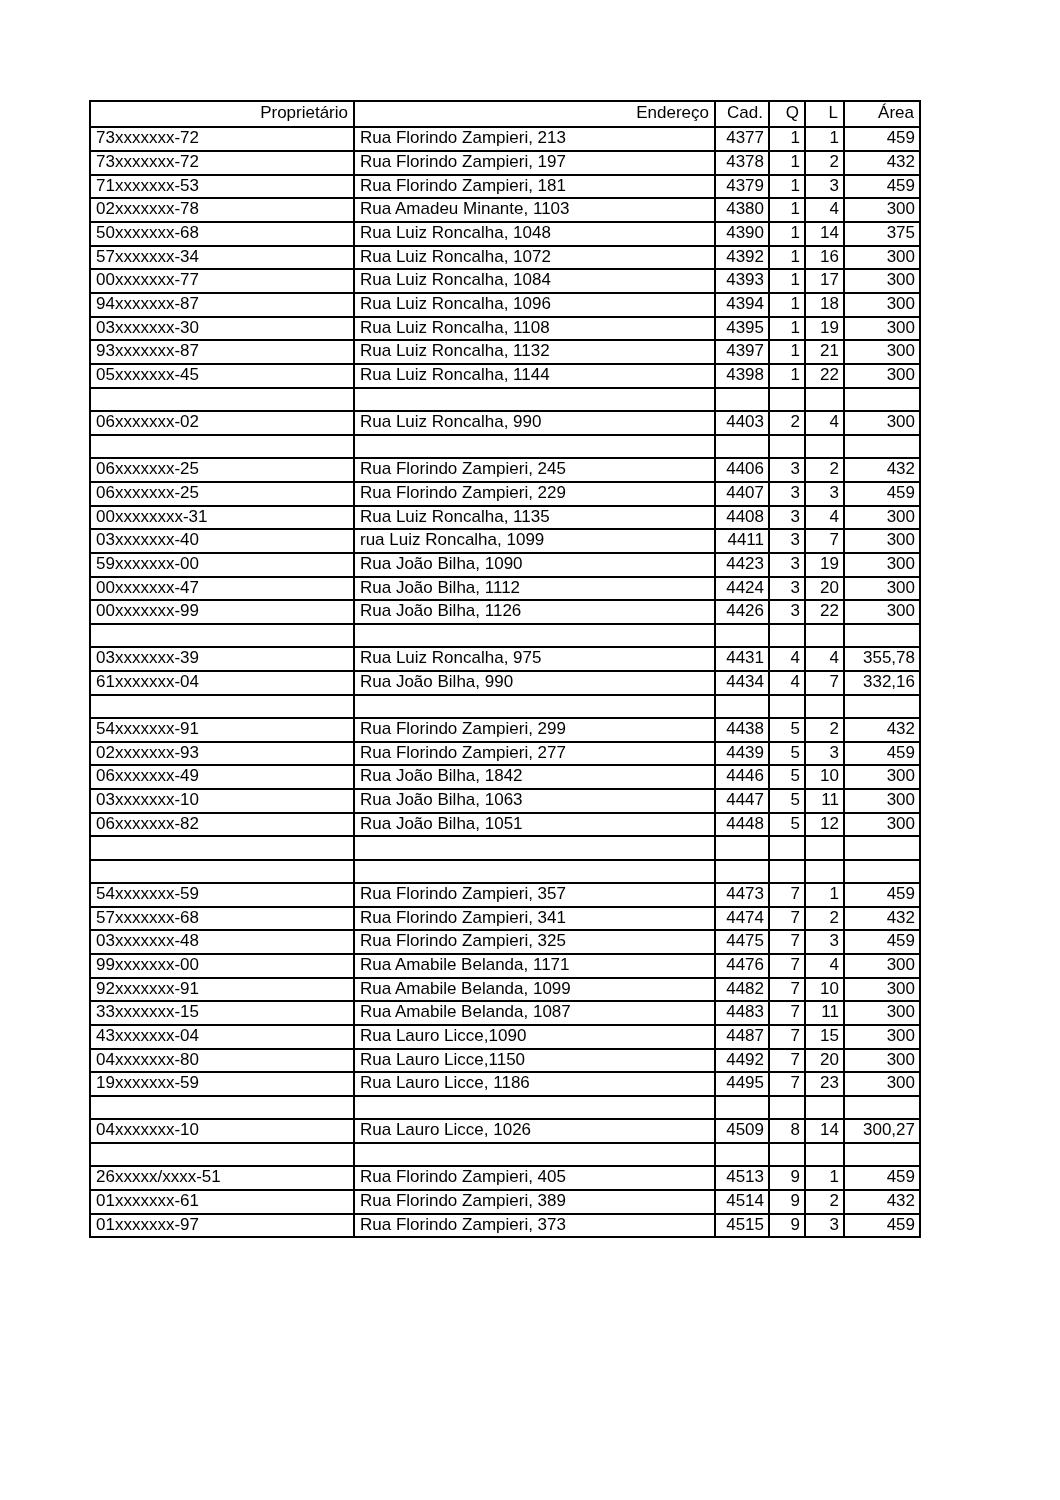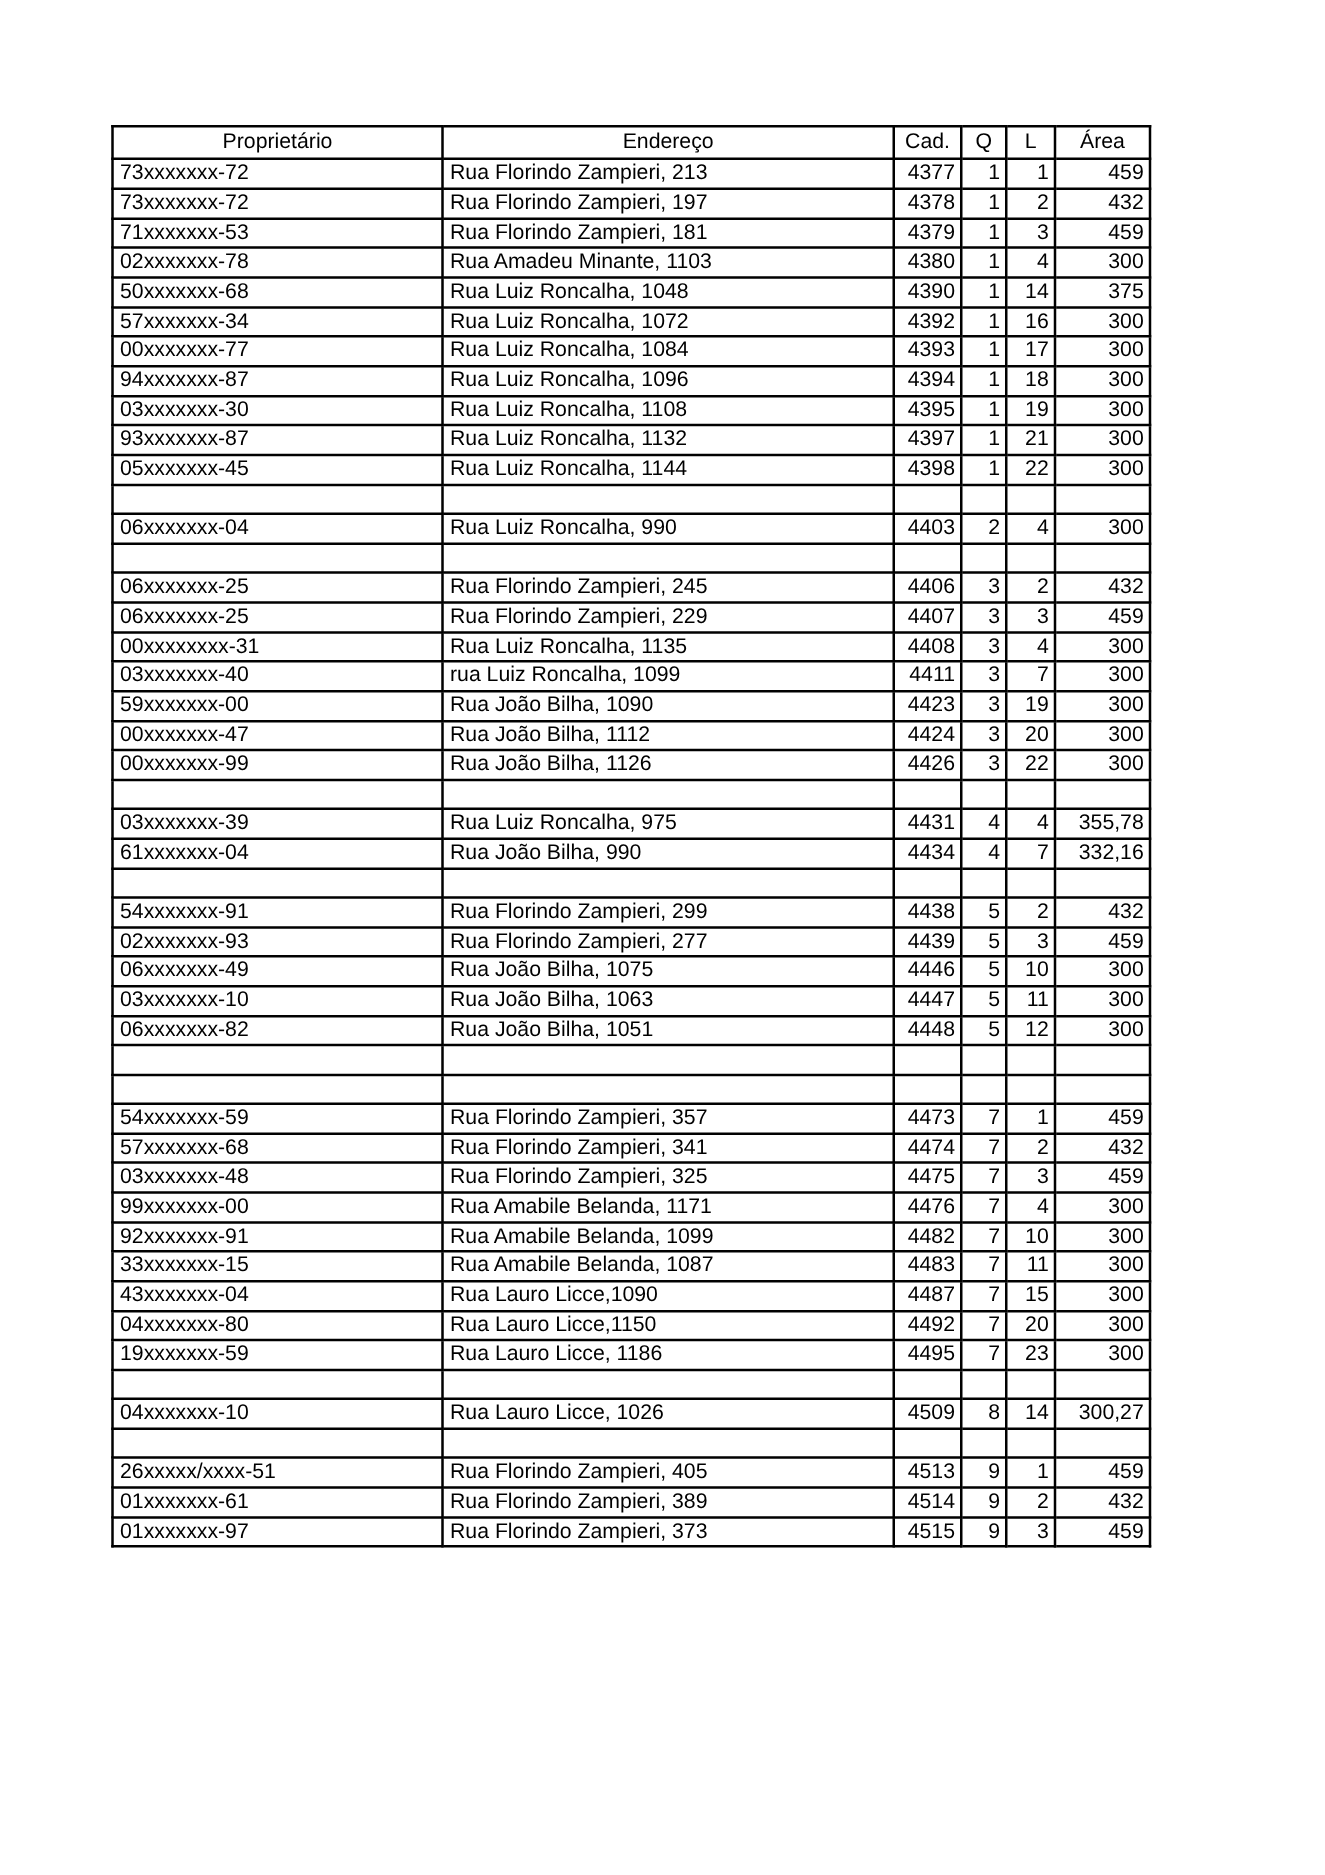--- a/index.html
+++ b/index.html
@@ -27,21 +27,21 @@
     border: 2px solid #000000;
     font-size: 17px;
     font-weight: normal;
     color: #000000;
     line-height: 1.1;
     padding: 1px 5px 2px 5px;
     white-space: nowrap;
     overflow: hidden;
     vertical-align: middle;
   }
-  .sheet th { text-align: center; }
+  .sheet th { text-align: right; }
   .sheet td { text-align: left; }
   .sheet td:nth-child(3),
   .sheet td:nth-child(4),
   .sheet td:nth-child(5),
   .sheet td:nth-child(6) { text-align: right; padding-right: 4px; }
   tr.header-row { height: 26.3px; }
   tr.data-row   { height: 18px; }
   tr.empty-row  { height: 23.3px; }
   col.c-proprietario { width: 264px; }
   col.c-endereco     { width: 361px; }
@@ -164,21 +164,21 @@
         </tr>
         <tr class="empty-row">
           <td></td>
           <td></td>
           <td></td>
           <td></td>
           <td></td>
           <td></td>
         </tr>
         <tr class="data-row">
-          <td>06xxxxxxx-04</td>
+          <td>06xxxxxxx-02</td>
           <td>Rua Luiz Roncalha, 990</td>
           <td>4403</td>
           <td>2</td>
           <td>4</td>
           <td>300</td>
         </tr>
         <tr class="empty-row">
           <td></td>
           <td></td>
           <td></td>
@@ -285,21 +285,21 @@
         <tr class="data-row">
           <td>02xxxxxxx-93</td>
           <td>Rua Florindo Zampieri, 277</td>
           <td>4439</td>
           <td>5</td>
           <td>3</td>
           <td>459</td>
         </tr>
         <tr class="data-row">
           <td>06xxxxxxx-49</td>
-          <td>Rua João Bilha, 1075</td>
+          <td>Rua João Bilha, 1842</td>
           <td>4446</td>
           <td>5</td>
           <td>10</td>
           <td>300</td>
         </tr>
         <tr class="data-row">
           <td>03xxxxxxx-10</td>
           <td>Rua João Bilha, 1063</td>
           <td>4447</td>
           <td>5</td>

